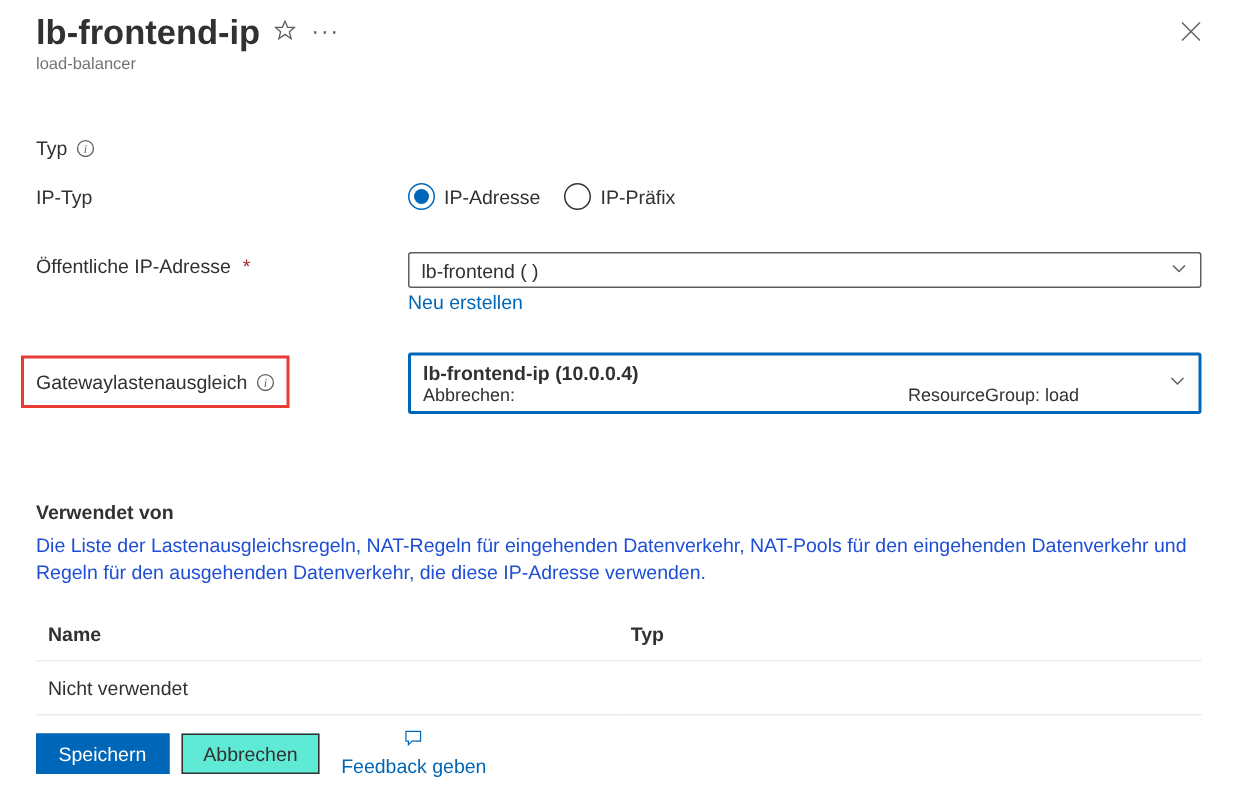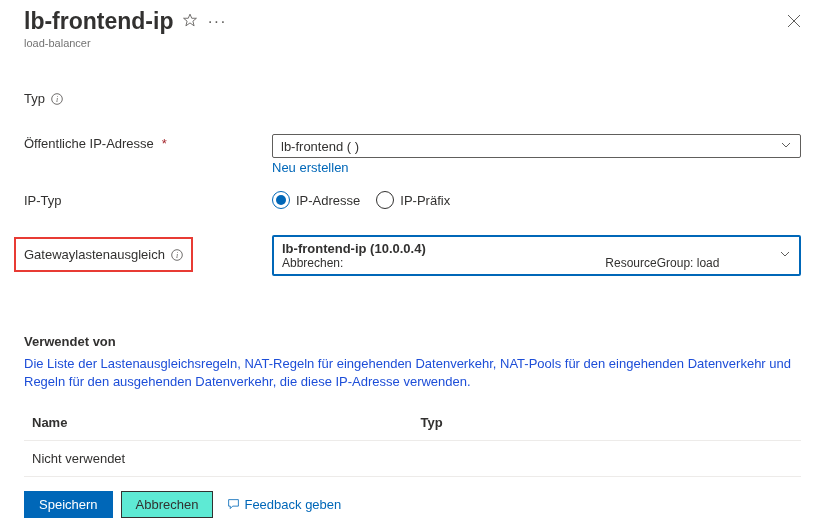--- a/index.html
+++ b/index.html
@@ -196,20 +196,21 @@
     font-family: inherit;
   }
   .feedback {
     color: #0067b8;
     font-size: 13px;
     display: flex;
     align-items: center;
     gap: 4px;
     cursor: pointer;
     margin-left: 6px;
+    flex-direction: column;
   }
 </style>
 </head>
 <body>
 
 <div class="page">
   <div class="header">
     <div>
       <div class="title-row">
         <span class="title">lb-frontend-ip</span>
@@ -234,58 +235,58 @@
 
     <div class="form-row">
       <div class="form-label-col">
         <span>Typ</span>
         <span class="info-icon">
           <svg viewBox="0 0 12 12">
               <circle cx="6" cy="6" r="5.3" fill="none" stroke="#605e5c" stroke-width="0.9"></circle>
               <text x="6" y="9" text-anchor="middle" font-size="8" font-family="Georgia" font-style="italic" fill="#605e5c">i</text>
             </svg>
         </span>
-      </div>
-    </div>
-
-    <div class="form-row" style="margin-top:28px;">
-      <div class="form-label-col">
-        <span>Öffentliche IP-Adresse</span>
-        <span class="req">*</span>
-      </div>
-      <div class="form-value-col">
-        <div class="dropdown">
-          <span>lb-frontend (                            )</span>
-          <span class="chev">
-            <svg width="12" height="12" viewBox="0 0 12 12">
-                <polyline points="2,4 6,8 10,4" fill="none" stroke="#605e5c" stroke-width="1"></polyline>
-              </svg>
-          </span>
-        </div>
-        <span class="link">Neu erstellen</span>
       </div>
     </div>
 
     <div class="form-row">
       <div class="form-label-col">
         <span>IP-Typ</span>
       </div>
       <div class="form-value-col">
         <div class="radio-group">
           <div class="radio-item">
             <span class="radio-outer selected">
                 <span class="radio-inner"></span>
               </span>
             <span>IP-Adresse</span>
           </div>
           <div class="radio-item">
             <span class="radio-outer"></span>
             <span>IP-Präfix</span>
           </div>
         </div>
+      </div>
+    </div>
+
+    <div class="form-row" style="margin-top:28px;">
+      <div class="form-label-col">
+        <span>Öffentliche IP-Adresse</span>
+        <span class="req">*</span>
+      </div>
+      <div class="form-value-col">
+        <div class="dropdown">
+          <span>lb-frontend (                            )</span>
+          <span class="chev">
+            <svg width="12" height="12" viewBox="0 0 12 12">
+                <polyline points="2,4 6,8 10,4" fill="none" stroke="#605e5c" stroke-width="1"></polyline>
+              </svg>
+          </span>
+        </div>
+        <span class="link">Neu erstellen</span>
       </div>
     </div>
 
     <div class="form-row gw-row">
       <div class="form-label-col" style="align-items:flex-start;">
         <div class="gw-label-box">
           <span>Gatewaylastenausgleich</span>
           <span class="info-icon">
             <svg viewBox="0 0 12 12">
                 <circle cx="6" cy="6" r="5.3" fill="none" stroke="#605e5c" stroke-width="0.9"></circle>

